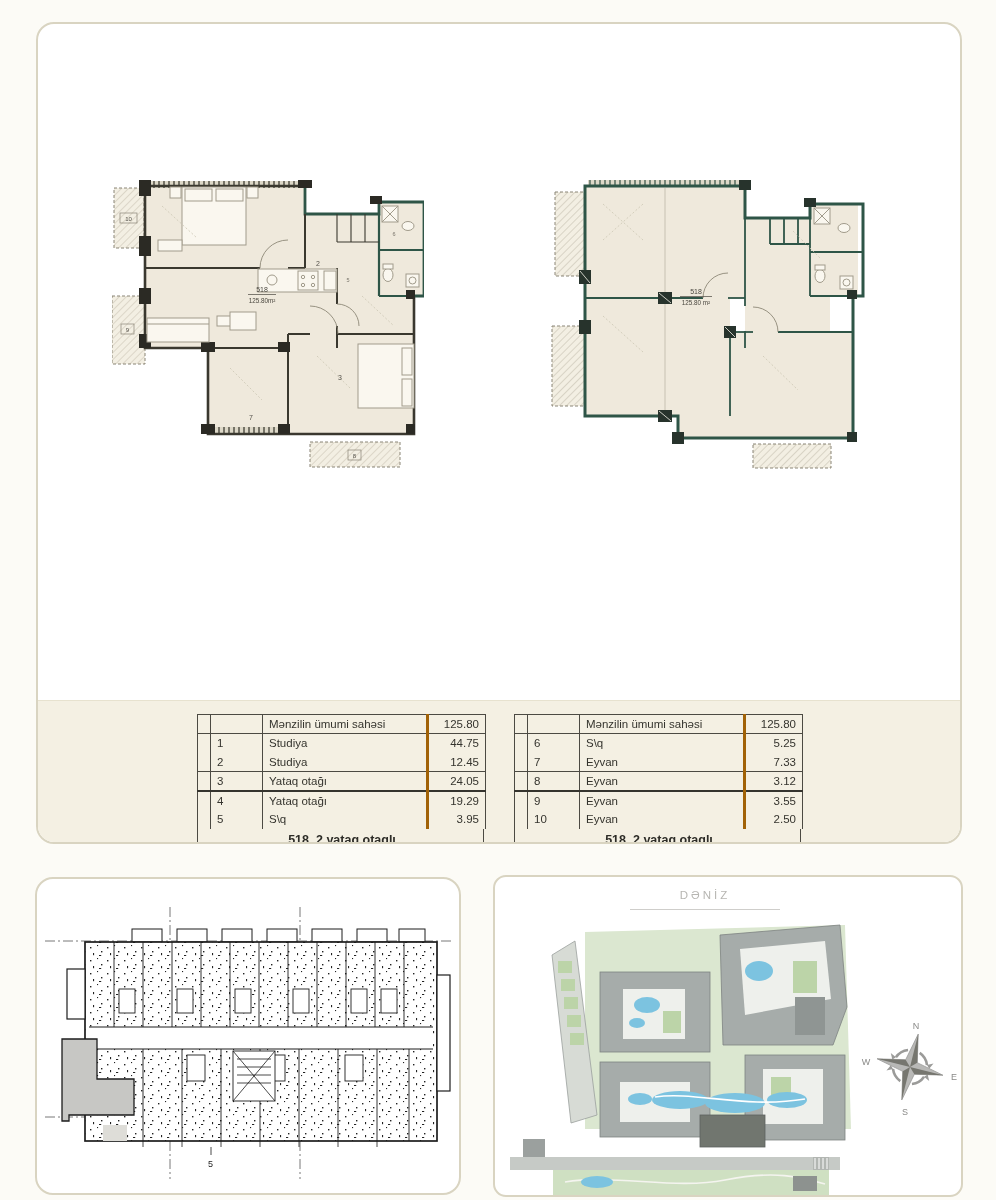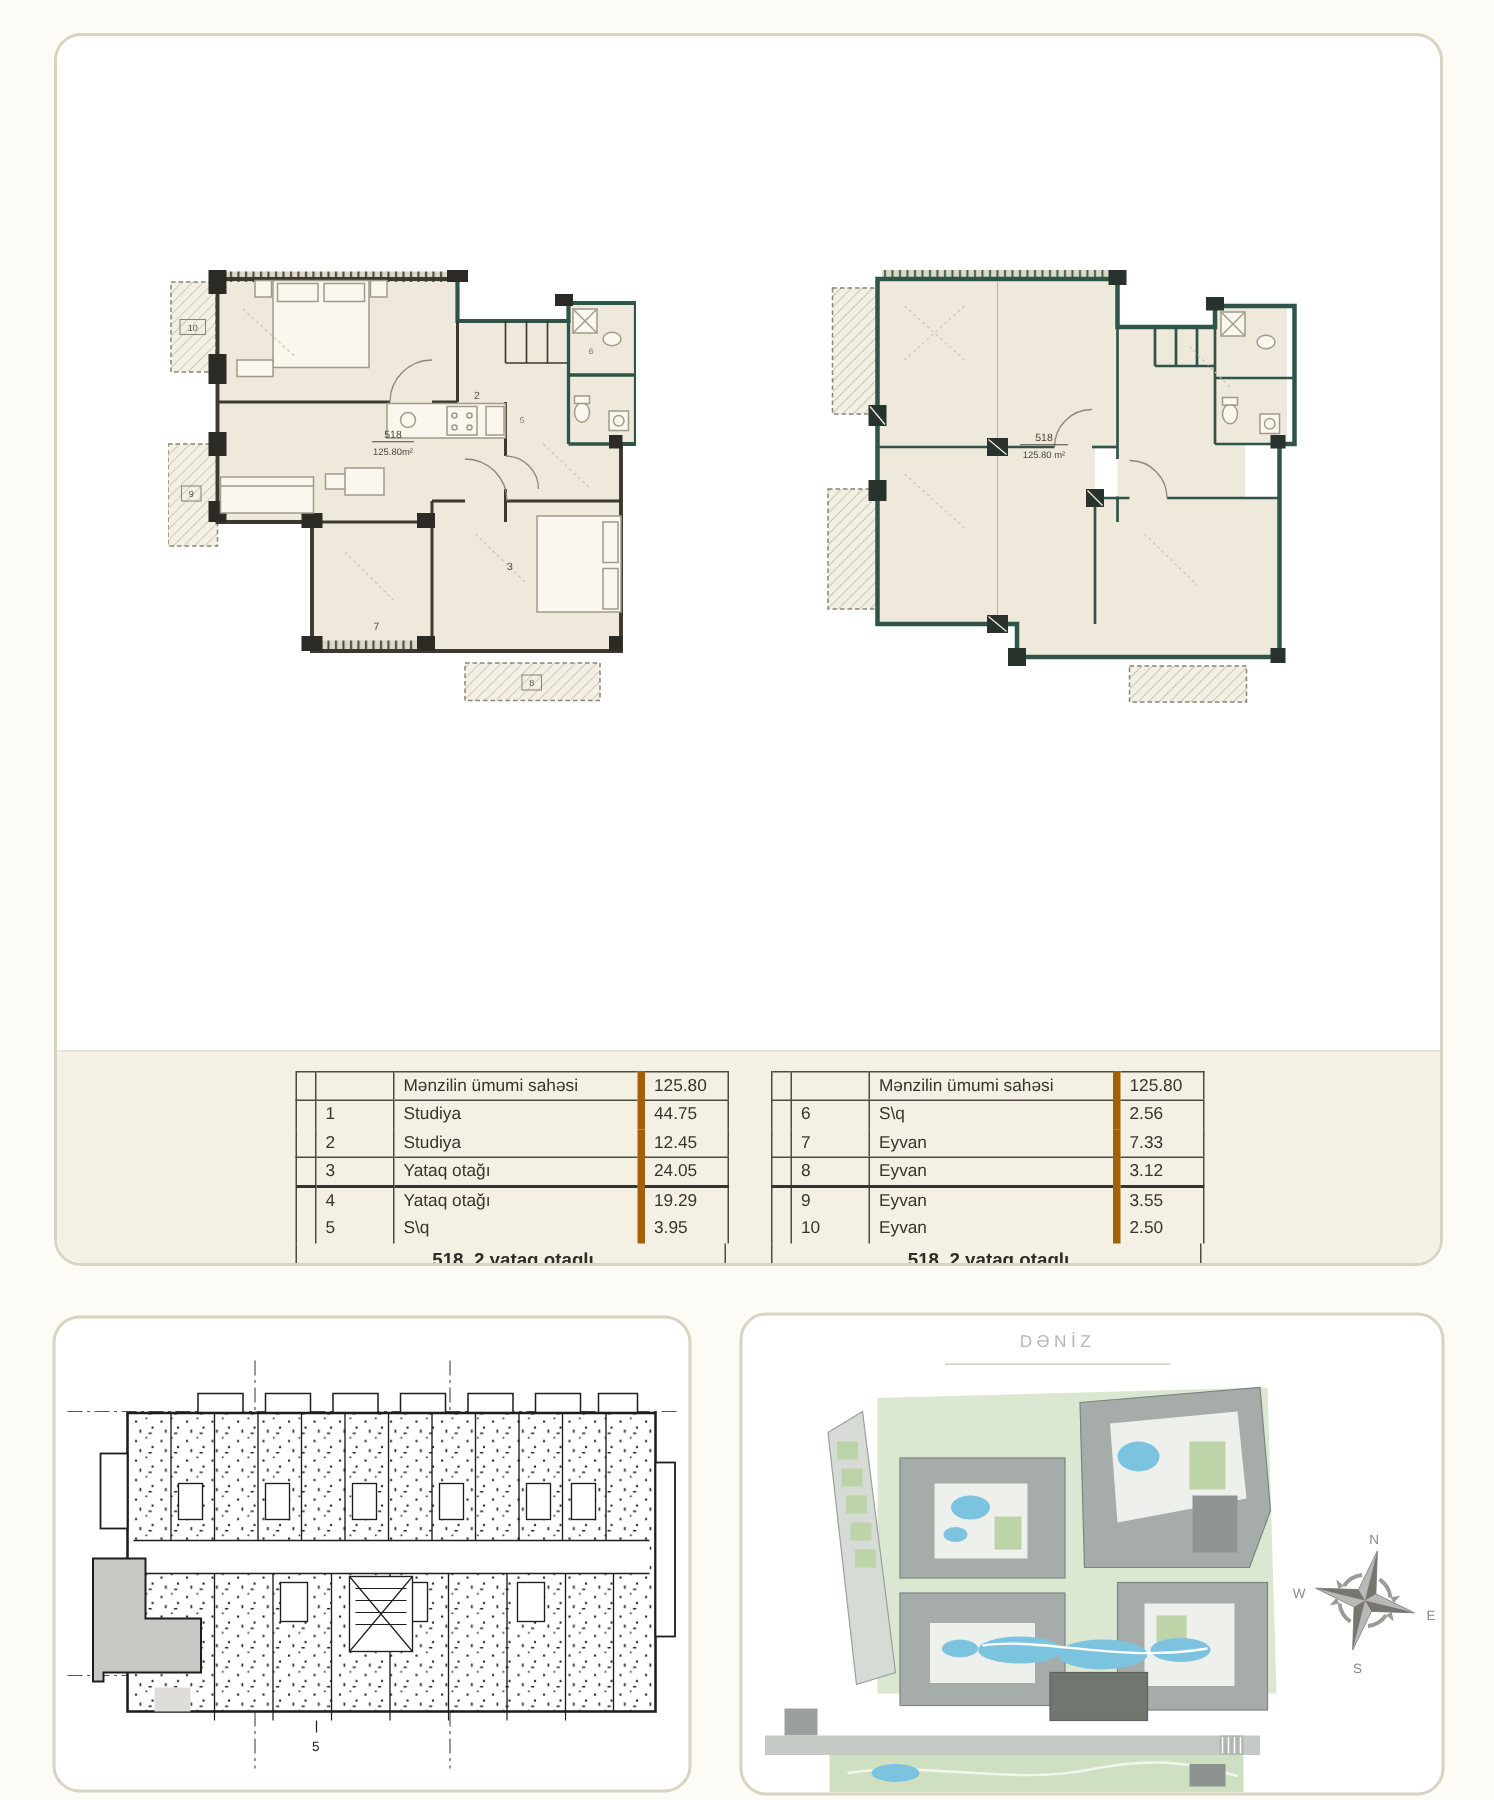--- a/index.html
+++ b/index.html
@@ -14,30 +14,30 @@
   #info-band { position:absolute; left:0; right:0; bottom:0; height:142px;
                background:#f4f0e3; border-top:1px solid #e7e2cf;
                display:flex; justify-content:center; gap:30px; padding-top:13px; }
   .tbl-block { width:287px; }
   table.areas { border-collapse:collapse; width:287px; font-size:11.5px; color:#35342e;
                 border-top:1.4px solid #4c4a43; border-right:1.4px solid #4c4a43; table-layout:fixed; }
   table.areas td { height:19px; padding:1px 6px; overflow:hidden; white-space:nowrap; }
   td.c0 { width:6px; padding:0; border-left:1.4px solid #4c4a43; border-right:1px solid #4c4a43; }
   td.cnum  { width:52px; }
   td.cname { width:165px; border-left:1px solid #4c4a43; }
-  td.cval  { width:58px;  border-left:5px solid #a16207; }
+  td.cval  { width:58px;  border-left:3px solid #a16207;text-align:right; }
   tr.hdr td { border-bottom:1.2px solid #4c4a43; }
   tr.sep td { border-bottom:1.2px solid #4c4a43; }
   tr.sep-thick td { border-bottom:2.4px solid #35342e; }
   .tbl-footer { font-weight:bold; font-size:12.5px; color:#2d2c27; padding:4px 0 5px 3px;
                 border-bottom:2.6px solid #35342e; border-left:1.4px solid #4c4a43;
                 border-right:1.4px solid #4c4a43; width:287px;text-align:center; }
   
   #floor-card { left:35px;  top:877px; width:426px; height:318px; }
-  #site-card  { left:493px; top:875px; width:470px; height:322px; overflow:hidden; }
+  #site-card  { left:493px; top:875px; width:470px; height:322px; overflow:hidden;border-radius:13px; }
   #site-title { position:absolute; left:120px; top:12px; width:180px; text-align:center;
                 color:#b7b6b2; font-size:11.5px; letter-spacing:3px; }
   #site-title-line { position:absolute; left:135px; top:32px; width:150px; height:0;
                 border-top:1px solid #cfcecb; }
   svg text { font-family:"Liberation Sans", sans-serif; }
 </style>
 </head>
 <body>
 
 <section class="card" id="unit-card">
@@ -333,21 +333,21 @@
             <tr class="hdr">
           <td class="c0"></td>
               <td class="cnum"></td>
           <td class="cname">Mənzilin ümumi sahəsi</td>
           <td class="cval">125.80</td>
         </tr>
         <tr>
           <td class="c0"></td>
               <td class="cnum">6</td>
           <td class="cname">S\q</td>
-          <td class="cval">2.56</td>
+          <td class="cval">5.25</td>
         </tr>
         <tr class="sep">
           <td class="c0"></td>
               <td class="cnum">7</td>
           <td class="cname">Eyvan</td>
           <td class="cval">7.33</td>
         </tr>
         <tr class="sep-thick">
           <td class="c0"></td>
               <td class="cnum">8</td>

